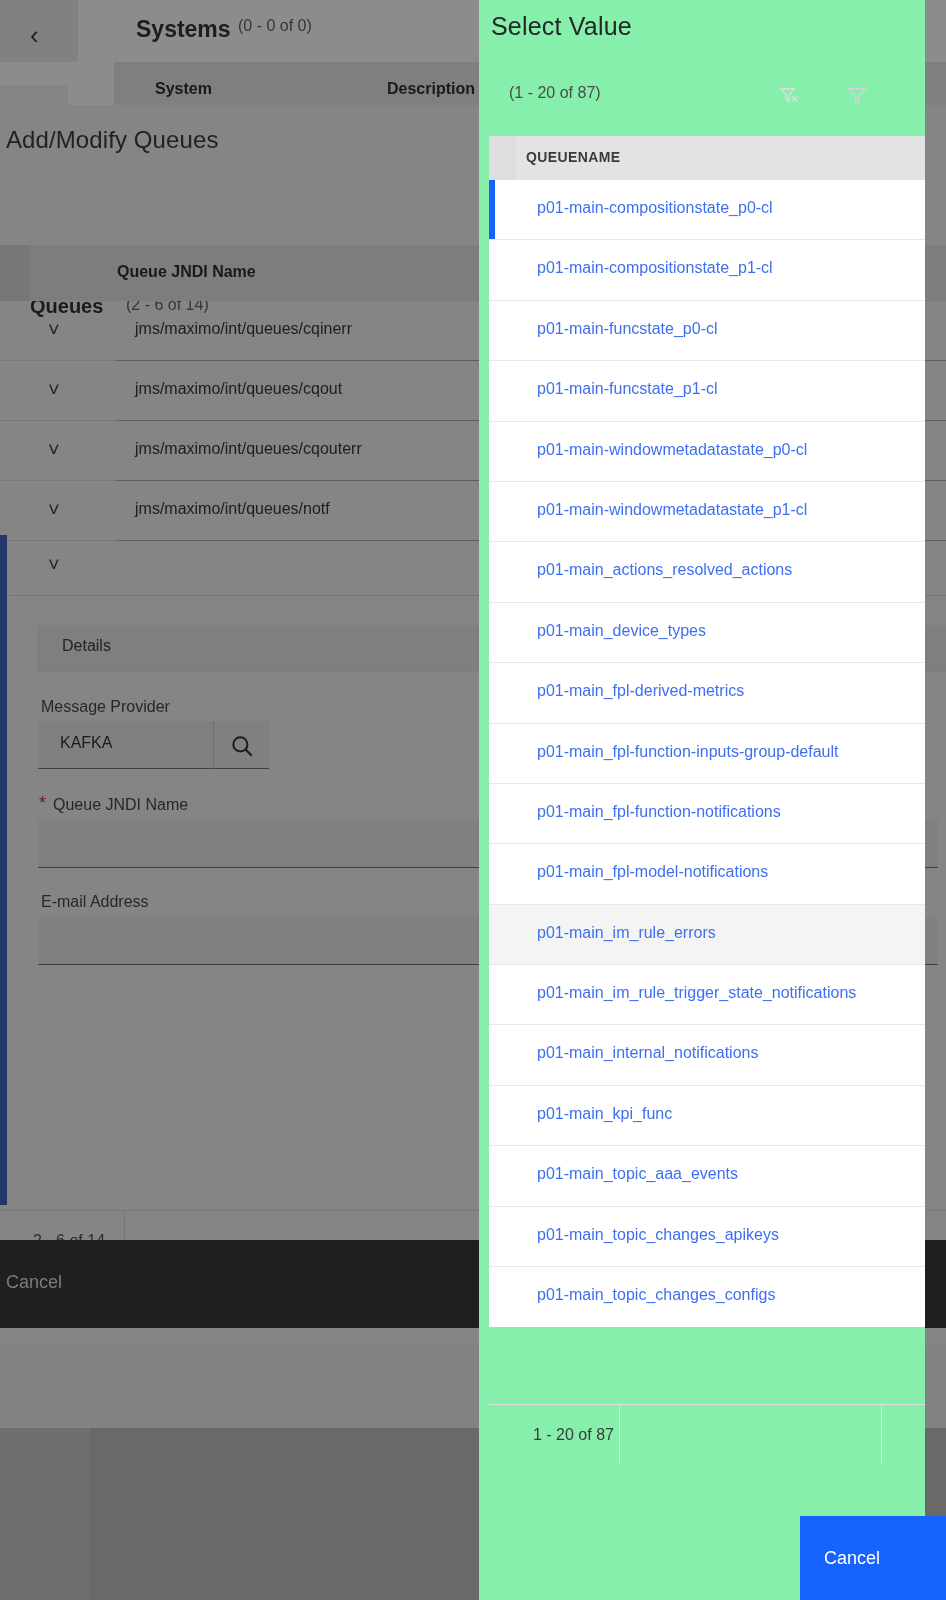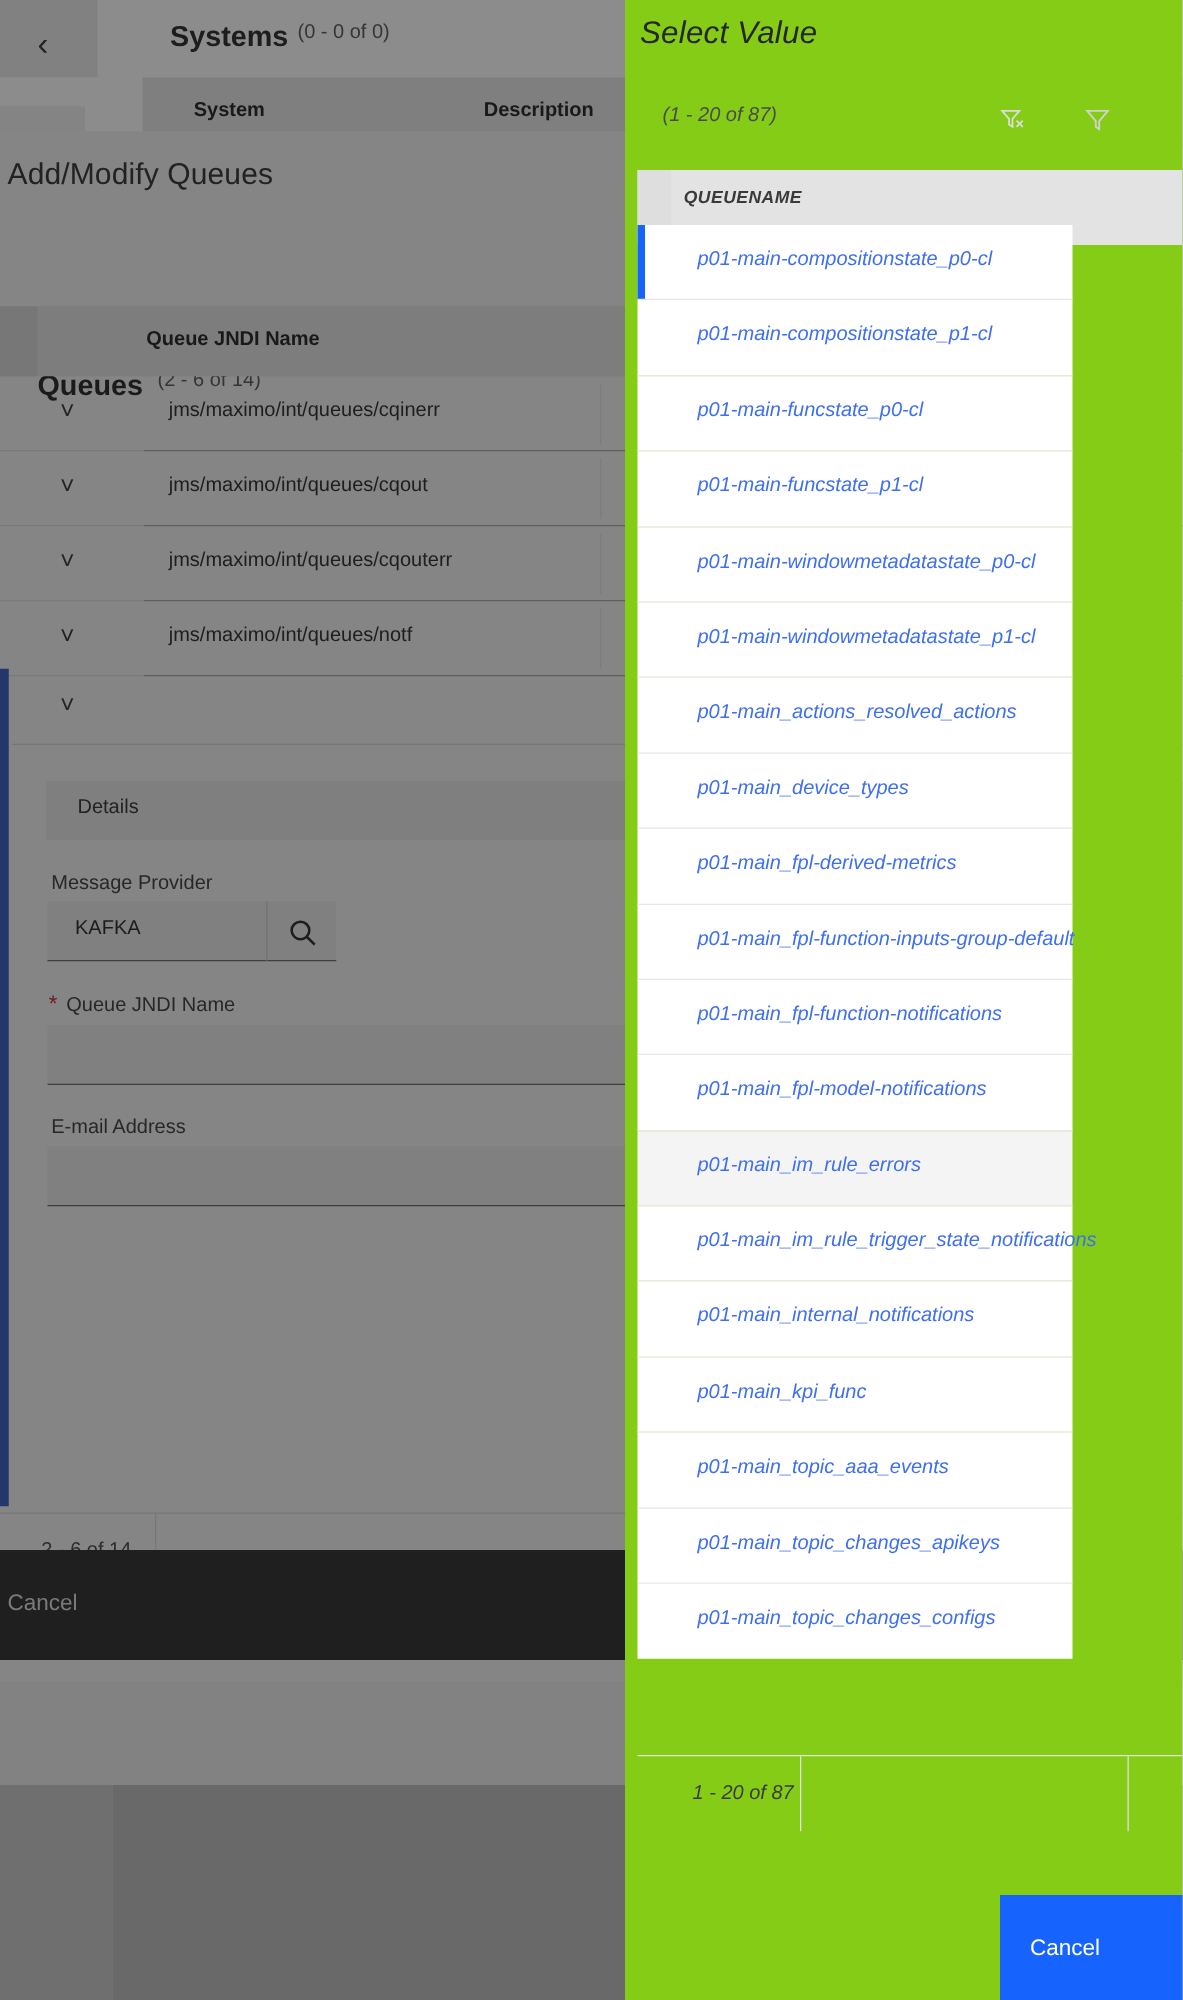--- a/index.html
+++ b/index.html
@@ -46,21 +46,21 @@
   }
 
   .bg-dialog {
     position: absolute; left: 0; top: 105px; width: 946px; height: 1240px;
     background: #cacaca;
   }
   .bg-dlg-title {
     position: absolute; left: 6px; top: 21px;
     font-size: 24px; color: #2a2a2a; letter-spacing: .1px;
   }
-  .bg-queues-lbl { position: absolute; left: 30px; top: 190px; font-size: 23px; font-weight: bold; color: #1f1f1f; }
+  .bg-queues-lbl { position: absolute; left: 30px; top: 190px; font-size: 20px; font-weight: bold; color: #1f1f1f; }
   .bg-queues-cnt { position: absolute; left: 126px; top: 191px; font-size: 16px; color: #4a4a4a; }
 
   .bg-tbl-head {
     position: absolute; left: 0; top: 140px; width: 946px; height: 56px; background: #bdbdbd;
   }
   .bg-tbl-head .g1 { position:absolute; left:0; top:0; width:30px; height:56px; background:#b3b3b3; }
   .bg-tbl-head .lbl { position:absolute; left:117px; top:18px; font-size:16px; font-weight:bold; color:#1c1c1c; }
 
   .bg-row {
     position: absolute; left: 0; width: 946px; height: 60px;
@@ -119,23 +119,22 @@
   .bg-bottom-b { position:absolute; left:90px; top:1428px; width:856px; height:172px; background:#9d9d9d; }
 
   
   .veil {
     position: absolute; left: 0; top: 0; width: 946px; height: 1600px;
     background: rgba(22,22,22,0.38);
   }
 
   
   .modal {
-    position: absolute; left: 500px; top: 0; width: 446px; height: 1600px;
-    background: #84cc16;
-    font-style: italic;
+    position: absolute; left: 479px; top: 0; width: 446px; height: 1600px;
+    background: #86efac;
   }
   .modal-title {
     position: absolute; left: 12px; top: 12px;
     font-size: 25px; color: #262626; letter-spacing: .2px;
   }
   .modal-count {
     position: absolute; left: 30px; top: 84px;
     font-size: 16px; color: #4b4b4b;
   }
   .icon-btn {
@@ -153,21 +152,21 @@
     position: absolute; left: 0; top: 0; width: 27px; height: 44px;
     background: #dedede;
   }
   .tbl-head .hlbl {
     position: absolute; left: 37px; top: 13px;
     font-size: 14px; font-weight: bold; color: #3a3a3a; letter-spacing: .4px;
   }
 
   .list { position: absolute; left: 10px; top: 180px; width: 436px; }
   .lrow {
-    position: relative; height: 60.4px; width: 348px; background: #fff;
+    position: relative; height: 60.4px; width: 436px; background: #fff;
   }
   .lrow.hl { background: #f4f4f4; }
   .lrow .sel {
     position: absolute; left: 0; top: 0; width: 6px; height: 100%;
     background: #1664fd;
   }
   .lrow .txt {
     position: absolute; left: 48px; top: 19px;
     font-size: 16px; color: #3e6ff0; white-space: nowrap;
   }

